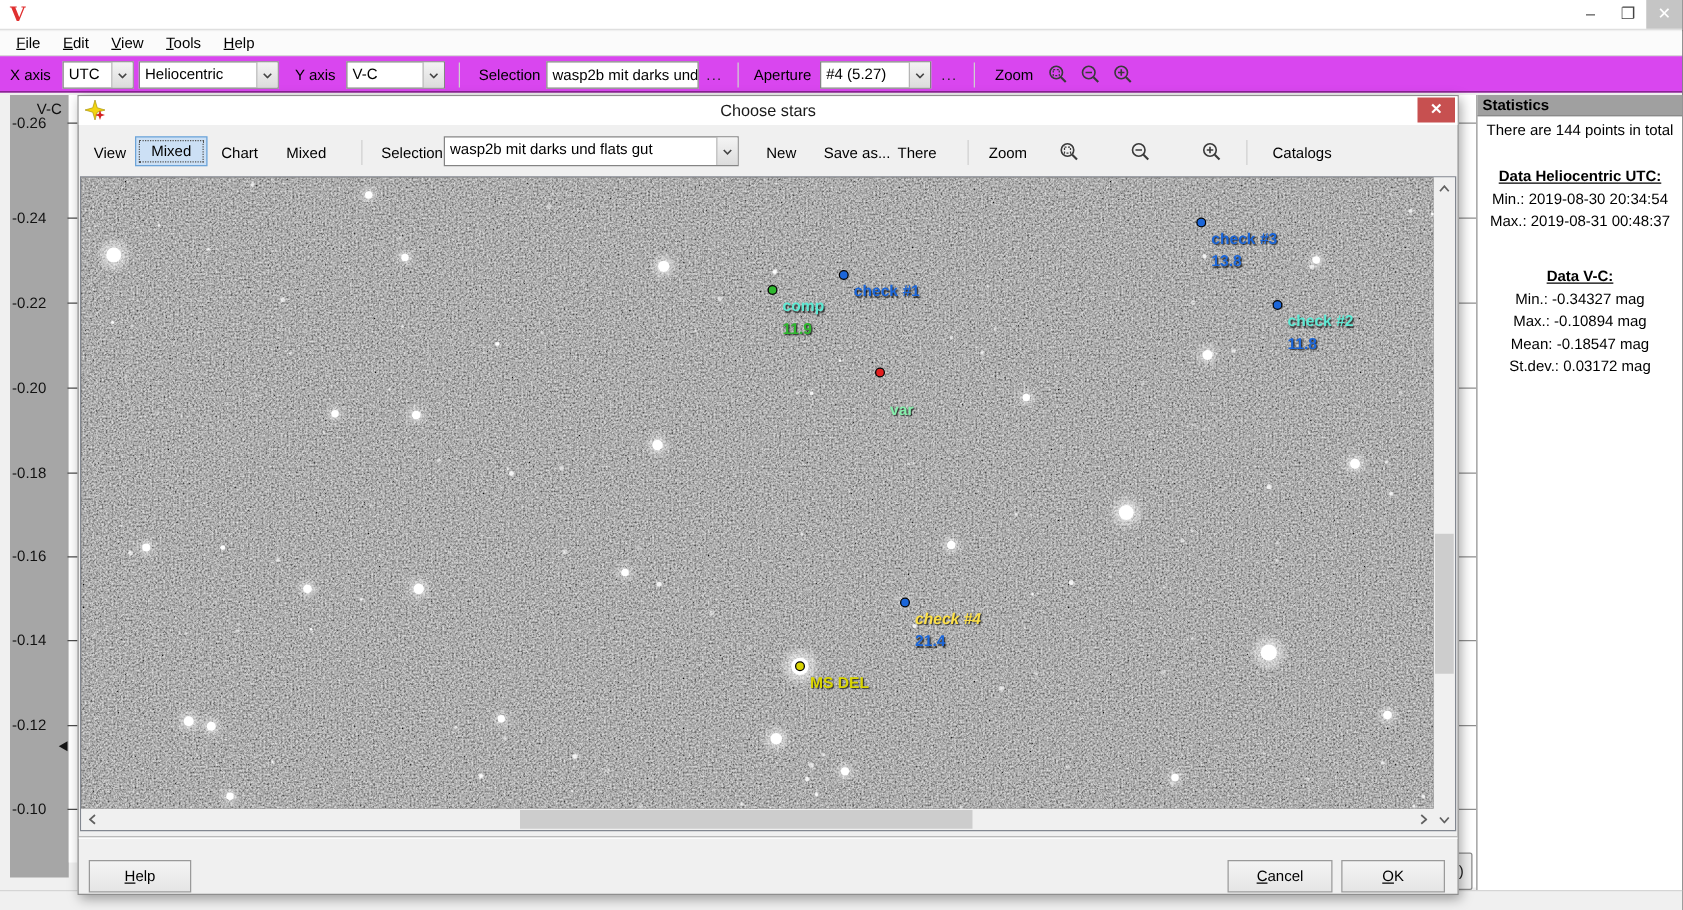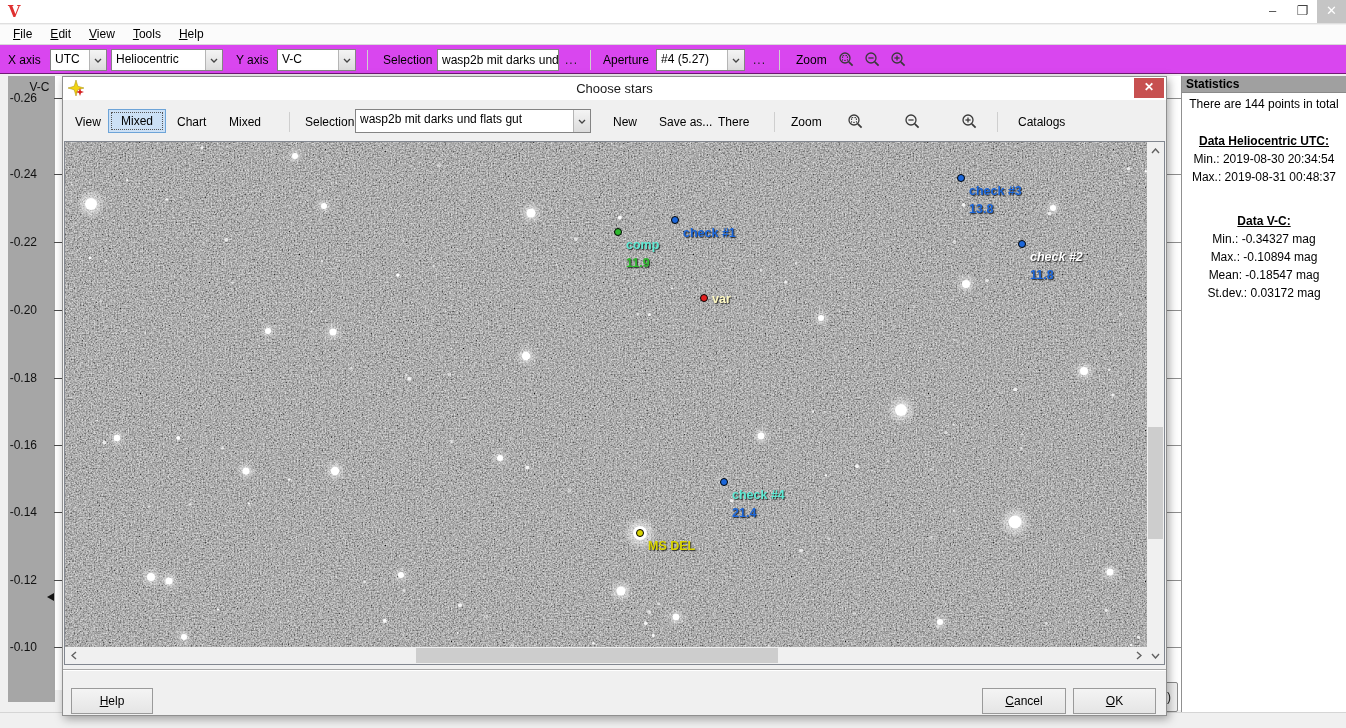--- a/index.html
+++ b/index.html
@@ -500,29 +500,29 @@
               <circle cx="119" cy="495" r="3" fill="#fff"></circle>
               <circle cx="259" cy="64" r="3" fill="#fff"></circle>
             </g>
         </svg>
       <div class="mdot" style="left: 549px; top: 86px; background: rgb(46, 184, 46);"></div>
           <div class="mlabel" style="left: 561px; top: 96px; color: #5eead4;">comp</div>
           <div class="mlabel" style="left: 561px; top: 114px; color: rgb(46, 184, 46);">11.9</div>
           <div class="mdot" style="left: 606px; top: 74px; background: rgb(27, 102, 217);"></div>
           <div class="mlabel" style="left: 618px; top: 84px; color: rgb(27, 102, 217);">check #1</div>
           <div class="mdot" style="left: 635px; top: 152px; background: rgb(227, 30, 30);"></div>
-          <div class="mlabel" style="left: 647px; top: 150px; color: #fef9c3;">var</div>
+          <div class="mlabel" style="left: 647px; top: 179px; color: #86efac;">var</div>
           <div class="mdot" style="left: 892px; top: 32px; background: rgb(27, 102, 217);"></div>
           <div class="mlabel" style="left: 904px; top: 42px; color: rgb(27, 102, 217);">check #3</div>
           <div class="mlabel" style="left: 904px; top: 60px; color: rgb(27, 102, 217);">13.8</div>
           <div class="mdot" style="left: 953px; top: 98px; background: rgb(27, 102, 217);"></div>
-          <div class="mlabel" style="left: 965px; top: 108px; color: #ffffff; font-style: italic;">check #2</div>
+          <div class="mlabel" style="left: 965px; top: 108px; color: #5eead4;">check #2</div>
           <div class="mlabel" style="left: 965px; top: 126px; color: rgb(27, 102, 217);">11.8</div>
           <div class="mdot" style="left: 655px; top: 336px; background: rgb(27, 102, 217);"></div>
-          <div class="mlabel" style="left: 667px; top: 346px; color: #5eead4;">check #4</div>
+          <div class="mlabel" style="left: 667px; top: 346px; color: #fde047; font-style: italic;">check #4</div>
           <div class="mlabel" style="left: 667px; top: 364px; color: rgb(27, 102, 217);">21.4</div>
           <div class="mdot" style="left: 571px; top: 387px; background: rgb(217, 212, 0);"></div>
           <div class="mlabel" style="left: 583px; top: 397px; color: rgb(217, 212, 0);">MS DEL</div>
         </div>
       <div class="vscroll">
         <span class="sb-arrow" style="top:0">
             <svg width="9" height="6" viewBox="0 0 9 6">
               <polyline points="1,5 4.5,1 8,5" fill="none" stroke="#616161" stroke-width="1.4"></polyline>
             </svg>
           </span>

